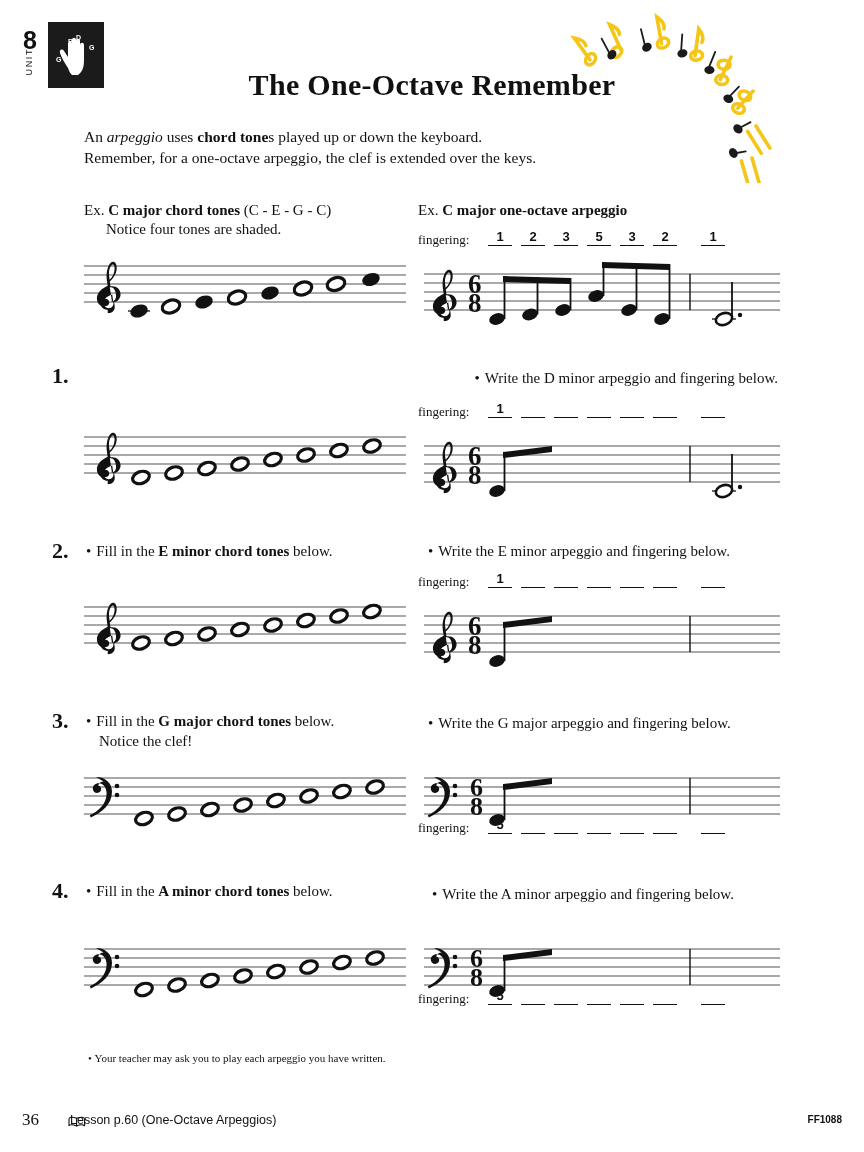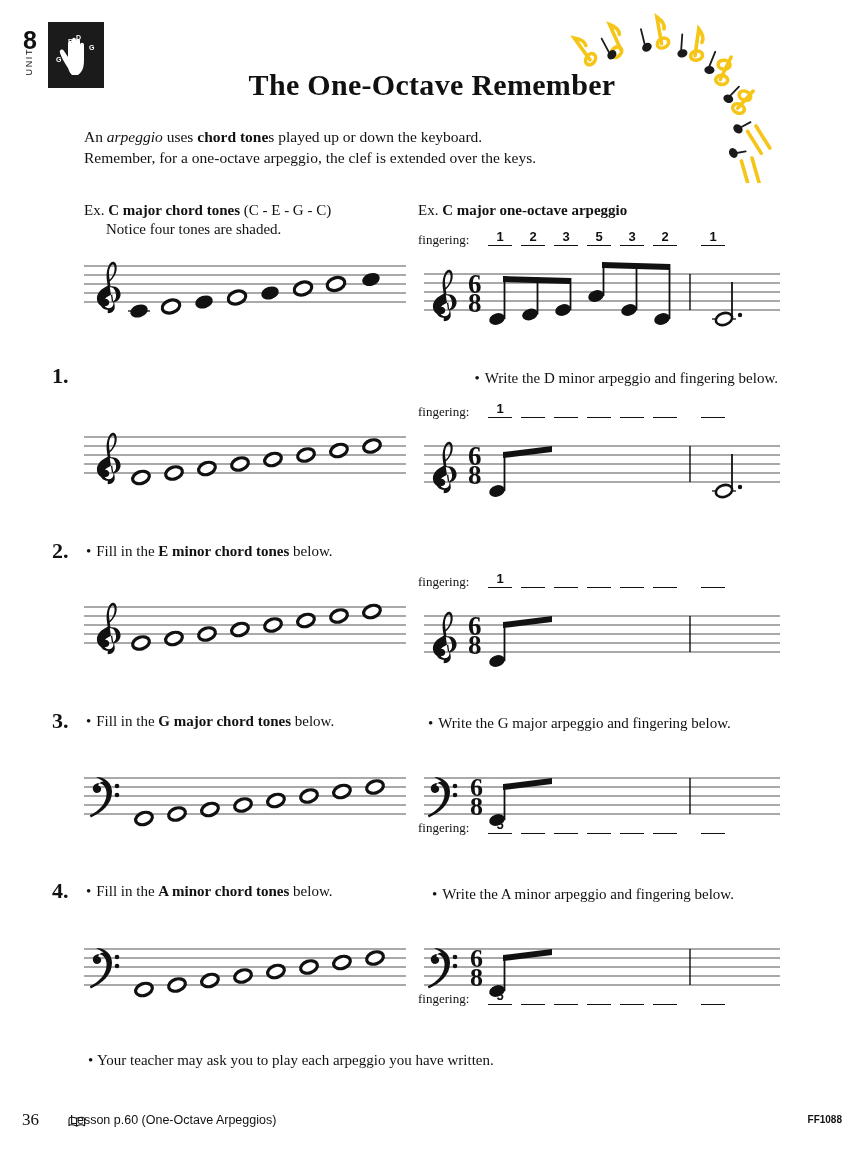--- a/index.html
+++ b/index.html
@@ -51,21 +51,21 @@
   .fblank{
     position:absolute;width:24px;border-bottom:1.6px solid #111;height:15px;
     text-align:center;font-family:"Liberation Sans",sans-serif;
     font-weight:bold;font-size:13px;line-height:13px;
   }
 
   .staffbox{position:absolute;}
   .staffbox svg{display:block;}
 
   
-  .foot-note{position:absolute;left:88px;top:1052px;font-size:15px;}
+  .foot-note{position:absolute;left:88px;top:1052px;font-size:11px;}
   .pg{position:absolute;left:22px;top:1110px;font-size:17px;font-family:"Liberation Serif",serif;}
   .foot-src{position:absolute;left:70px;top:1113px;font-size:12.5px;font-family:"Liberation Sans",sans-serif;}
   .foot-code{position:absolute;right:22px;top:1114px;font-size:10px;font-family:"Liberation Sans",sans-serif;font-weight:bold;}
   .bookicon{position:absolute;left:68px;top:1114px;}
 </style>
 </head>
 <body>
 
 <div class="page">
 
@@ -391,20 +391,23 @@
         <ellipse cx="123" cy="41" rx="8.6" ry="5.9" transform="rotate(-18 123 41)"></ellipse>
         <ellipse cx="156" cy="36.5" rx="8.6" ry="5.9" transform="rotate(-18 156 36.5)"></ellipse>
         <ellipse cx="189" cy="32" rx="8.6" ry="5.9" transform="rotate(-18 189 32)"></ellipse>
         <ellipse cx="222" cy="27.5" rx="8.6" ry="5.9" transform="rotate(-18 222 27.5)"></ellipse>
         <ellipse cx="255" cy="23" rx="8.6" ry="5.9" transform="rotate(-18 255 23)"></ellipse>
         <ellipse cx="288" cy="18.5" rx="8.6" ry="5.9" transform="rotate(-18 288 18.5)"></ellipse>
       </g>
     </svg>
   </div>
 
+  <div class="bullet" style="left:428px;top:541px;width:350px;">
+    <span class="dot">•</span><span>Write the E minor arpeggio and fingering below.</span>
+  </div>
   <div class="fing-label" style="left:418px;top:574px;">fingering:</div>
   <div class="fing-row" style="left:488px;top:572px;width:260px;">
     <div class="fblank" style="left:0px;">1</div>
     <div class="fblank" style="left:33px;"></div>
     <div class="fblank" style="left:66px;"></div>
     <div class="fblank" style="left:99px;"></div>
     <div class="fblank" style="left:132px;"></div>
     <div class="fblank" style="left:165px;"></div>
     <div class="fblank" style="left:213px;"></div>
   </div>
@@ -434,20 +437,21 @@
       <ellipse cx="73" cy="67" rx="8" ry="5.6" fill="#111" transform="rotate(-18 73 67)"></ellipse>
       <line x1="80.5" y1="67" x2="80.5" y2="28" stroke="#111" stroke-width="1.8"></line>
       <polygon points="79,28 128,22 128,28 79,34" fill="#111"></polygon>
       <line x1="266" y1="22" x2="266" y2="58" stroke="#111" stroke-width="1.4"></line>
     </svg>
   </div>
 
   <div class="num" style="left:52px;top:708px;">3.</div>
   <div class="bullet" style="left:86px;top:711px;width:320px;">
     <span class="dot">•</span><span>Fill in the </span><b>G major chord tones</b><span> below.</span>
+    <div style="margin-left:13px;">Notice the clef!</div>
   </div>
 
   <div class="staffbox" style="left:84px;top:770px;">
     <svg width="322" height="62" viewBox="0 0 322 62">
       <g stroke="#555" stroke-width="1.1">
         <line x1="0" y1="8" x2="322" y2="8"></line>
           <line x1="0" y1="17" x2="322" y2="17"></line>
         <line x1="0" y1="26" x2="322" y2="26"></line>
           <line x1="0" y1="35" x2="322" y2="35"></line>
         <line x1="0" y1="44" x2="322" y2="44"></line>

